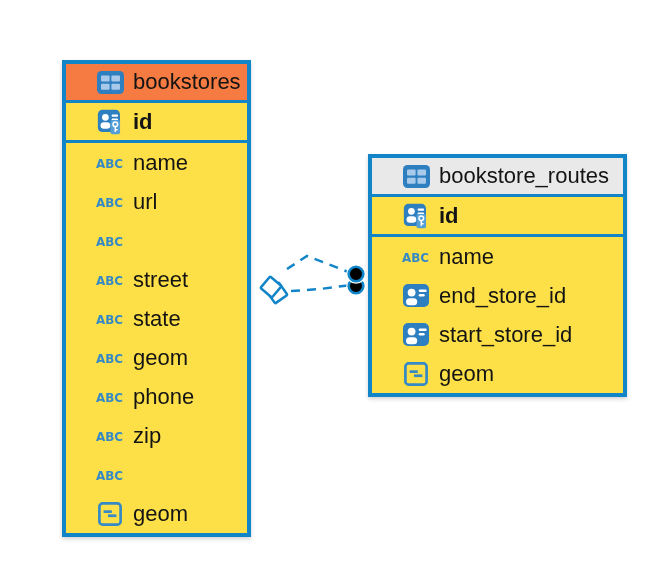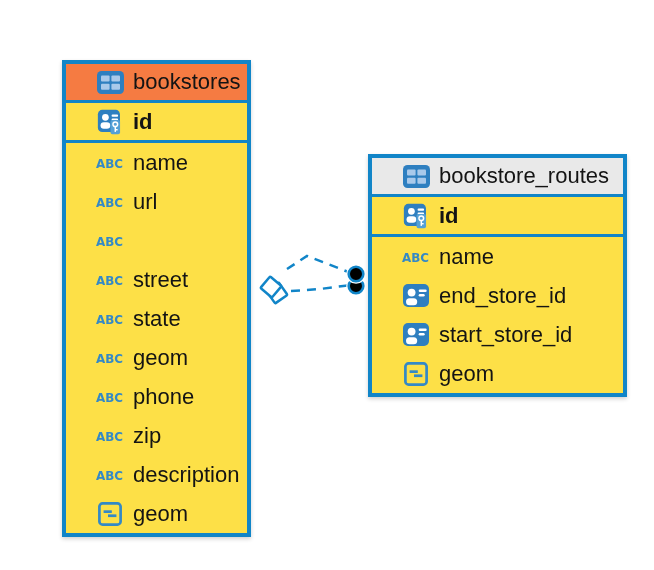--- a/index.html
+++ b/index.html
@@ -142,21 +142,20 @@
             </svg>
           </span>
           <span class="cn">zip</span>
         </div>
         <div class="row">
           <span class="ic">
             <svg width="28" height="16" viewBox="0 0 28 16">
               <text x="0" y="13" font-family="DejaVu Sans, Liberation Sans, sans-serif" font-size="13" font-weight="bold" fill="var(--abc-blue)" textLength="27" lengthAdjust="spacingAndGlyphs">ABC</text>
             </svg>
           </span>
-          <span class="cn">description</span>
         </div>
         <div class="row">
           <span class="ic">
             <svg width="24" height="24" viewBox="0 0 24 24">
               <rect x="1.4" y="1.4" width="21.2" height="21.2" rx="3.2" fill="none" stroke="var(--abc-blue)" stroke-width="2.7"></rect>
               <rect x="5.6" y="8.3" width="8.2" height="2.7" fill="var(--abc-blue)"></rect>
               <rect x="10" y="12.4" width="8.4" height="2.7" fill="var(--abc-blue)"></rect>
             </svg>
           </span>
           <span class="cn">geom</span>

